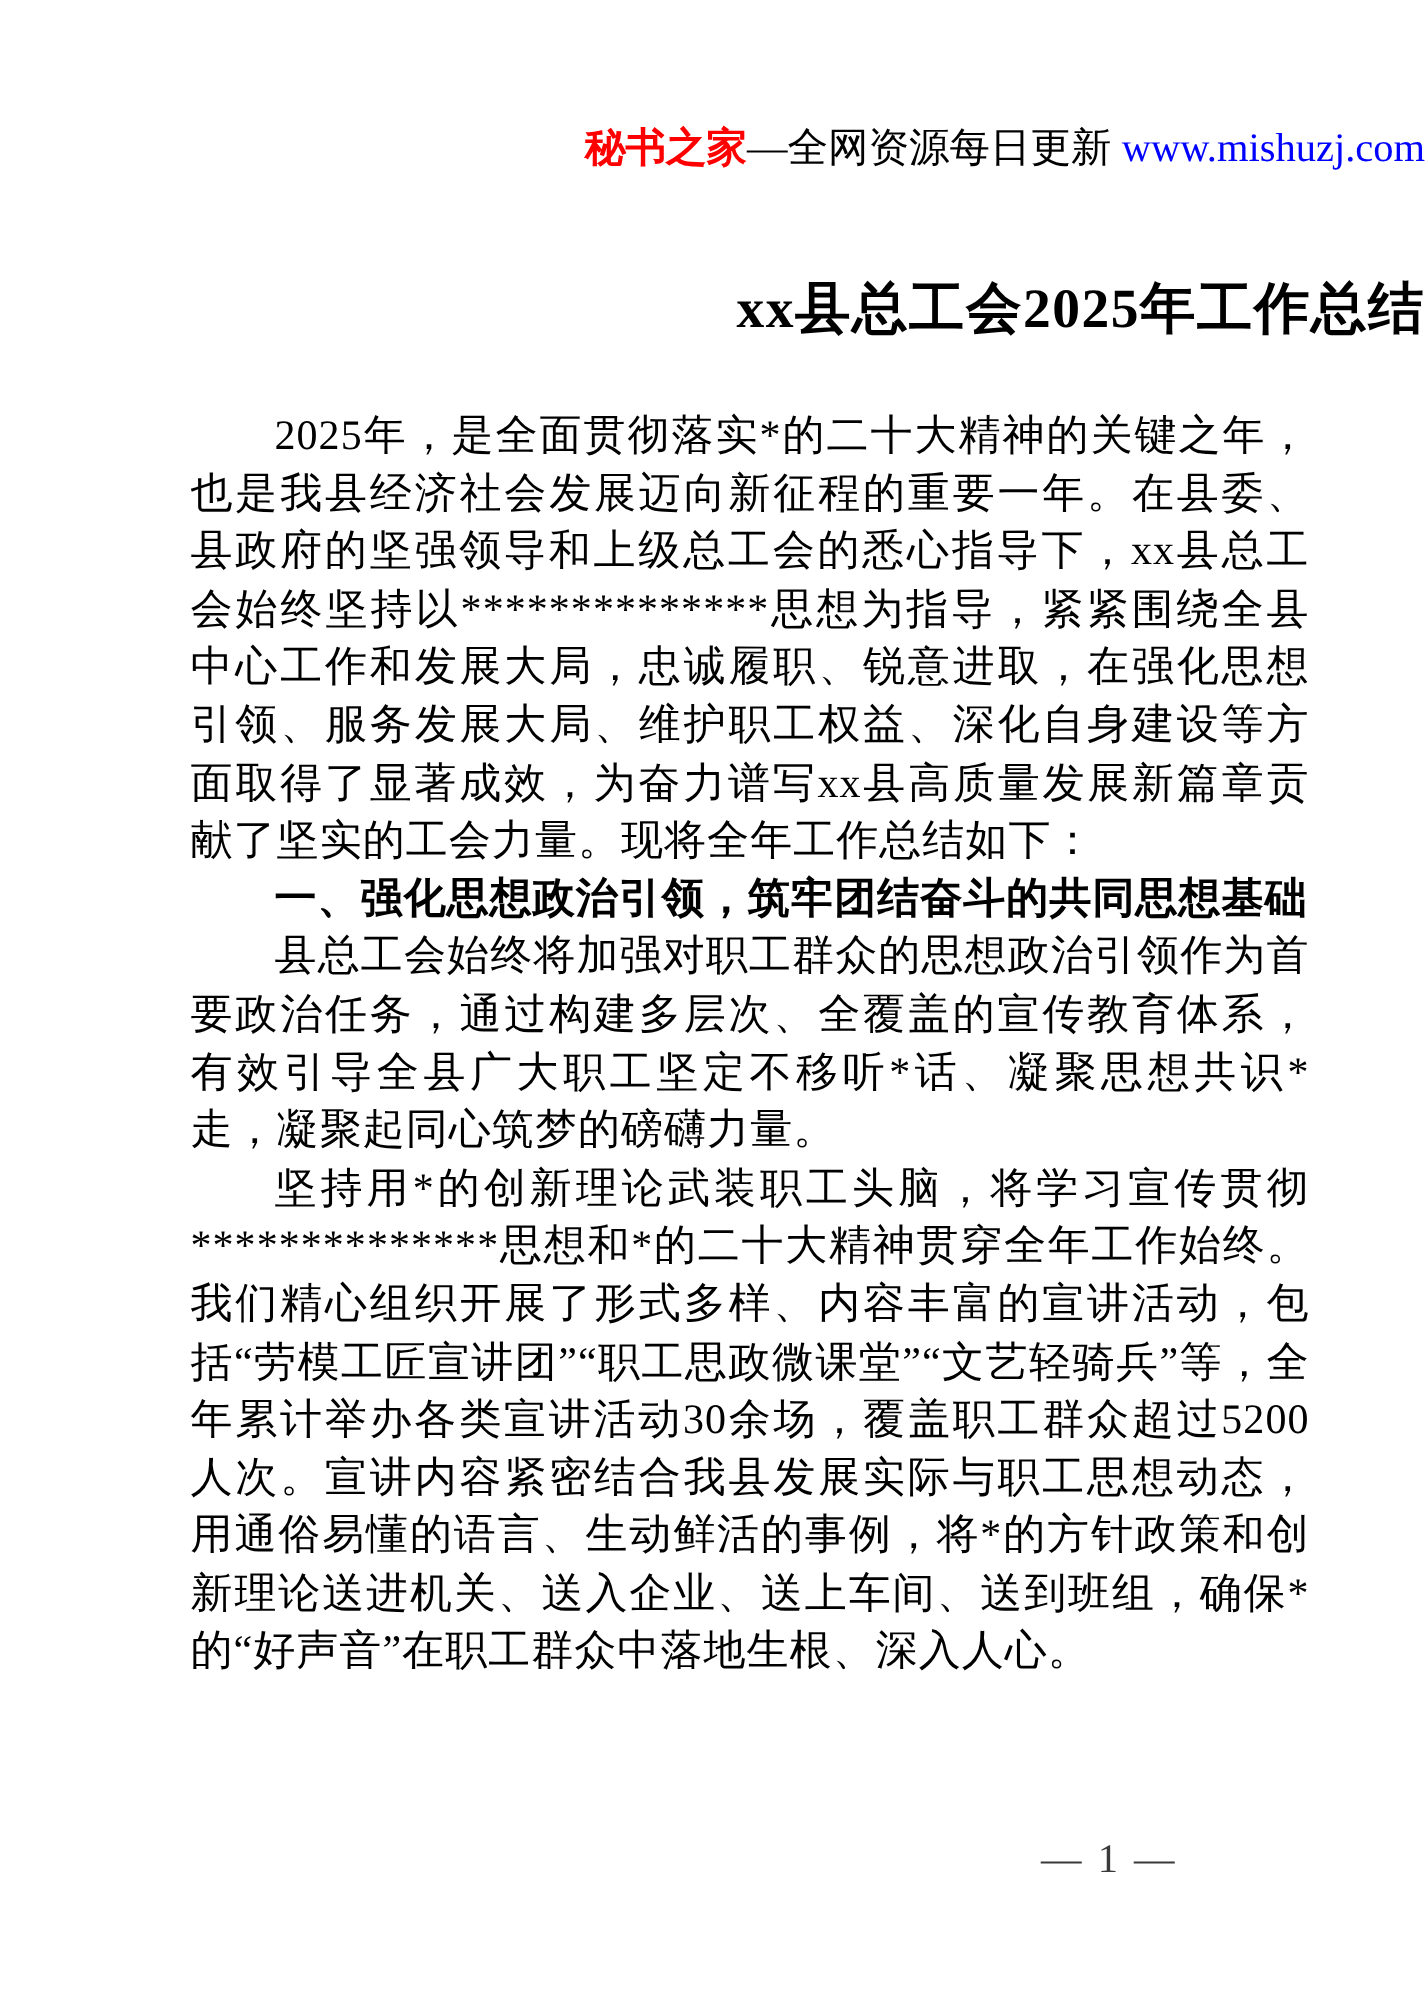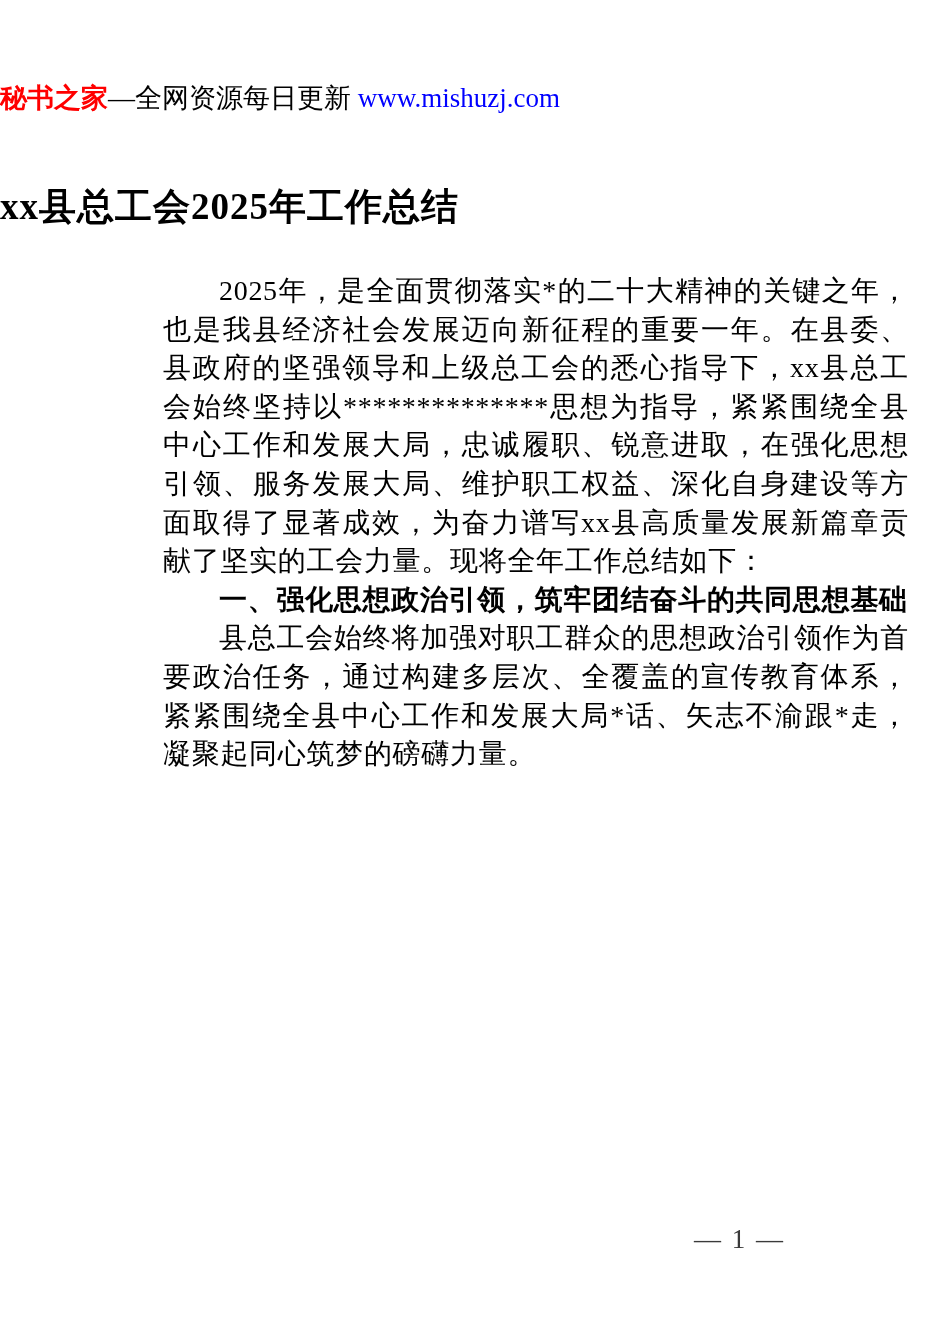--- a/index.html
+++ b/index.html
@@ -15,21 +15,21 @@
     overflow: hidden;
     font-family: "Liberation Serif", "DejaVu Serif", serif;
     color: #000000;
   }
   
   .header {
     position: absolute;
     top: 82px;
     left: 0;
     width: 100%;
-    text-align: left;
+    text-align: right;
     font-size: 27px;
     line-height: 32px;
     white-space: nowrap;
   }
   .header .brand {
     color: #ff0000;
     font-weight: bold;
   }
   .header .tagline {
     color: #000000;
@@ -37,38 +37,37 @@
   .header .url {
     color: #0000ff;
   }
   
   .title {
     position: absolute;
     top: 183px;
     left: 0;
     width: 100%;
     margin: 0;
-    text-align: left;
+    text-align: right;
     font-size: 37px;
     line-height: 48px;
     font-weight: bold;
     letter-spacing: 1px;
   }
   
   .body {
     position: absolute;
     top: 272px;
     left: 127px;
     width: 746px;
     font-size: 28px;
     line-height: 38.6px;
     letter-spacing: 0.7px;
     text-align: justify;
     text-justify: inter-ideograph;
-    margin-left: 36px;
   }
   .body p {
     margin: 0;
     padding: 0;
     text-indent: 2em;
   }
   .body p.heading-1 {
     font-weight: bold;
   }
   .body p.heading-2 {
@@ -92,20 +91,21 @@
 
   <div class="header">
     <span class="brand">秘书之家</span><span class="tagline">—全网资源每日更新 </span><span class="url">www.mishuzj.com</span>
   </div>
 
   <h1 class="title">xx县总工会2025年工作总结</h1>
 
   <div class="body">
     <p class="paragraph">2025年，是全面贯彻落实*的二十大精神的关键之年，也是我县经济社会发展迈向新征程的重要一年。在县委、县政府的坚强领导和上级总工会的悉心指导下，xx县总工会始终坚持以**************思想为指导，紧紧围绕全县中心工作和发展大局，忠诚履职、锐意进取，在强化思想引领、服务发展大局、维护职工权益、深化自身建设等方面取得了显著成效，为奋力谱写xx县高质量发展新篇章贡献了坚实的工会力量。现将全年工作总结如下：</p>
     <p class="heading-1">一、强化思想政治引领，筑牢团结奋斗的共同思想基础</p>
-    <p class="paragraph">县总工会始终将加强对职工群众的思想政治引领作为首要政治任务，通过构建多层次、全覆盖的宣传教育体系，紧紧围绕全县中心工作和发展大局*话、矢志不渝跟*走，凝聚起同心筑梦的磅礴力量。</p>
+    <p class="paragraph">县总工会始终将加强对职工群众的思想政治引领作为首要政治任务，通过构建多层次、全覆盖的宣传教育体系，有效引导全县广大职工坚定不移听*话、凝聚思想共识*走，凝聚起同心筑梦的磅礴力量。</p>
+    <p class="paragraph">坚持用*的创新理论武装职工头脑，将学习宣传贯彻**************思想和*的二十大精神贯穿全年工作始终。我们精心组织开展了形式多样、内容丰富的宣讲活动，包括“劳模工匠宣讲团”“职工思政微课堂”“文艺轻骑兵”等，全年累计举办各类宣讲活动30余场，覆盖职工群众超过5200人次。宣讲内容紧密结合我县发展实际与职工思想动态，用通俗易懂的语言、生动鲜活的事例，将*的方针政策和创新理论送进机关、送入企业、送上车间、送到班组，确保*的“好声音”在职工群众中落地生根、深入人心。</p>
   </div>
 
   <div class="footer">
     <span>— 1 —</span>
   </div>
 
 </div>
 
 </body></html>

